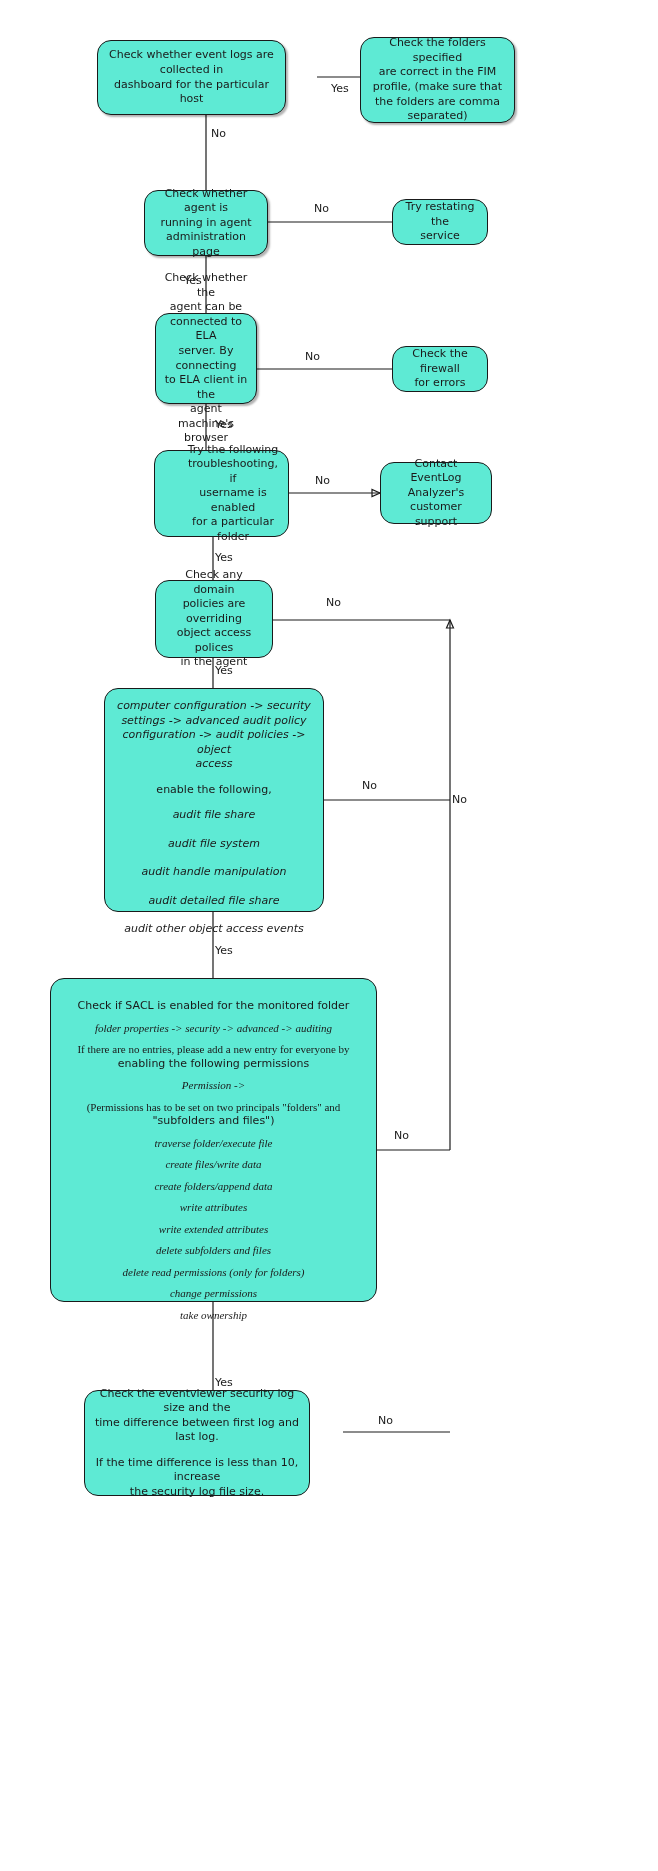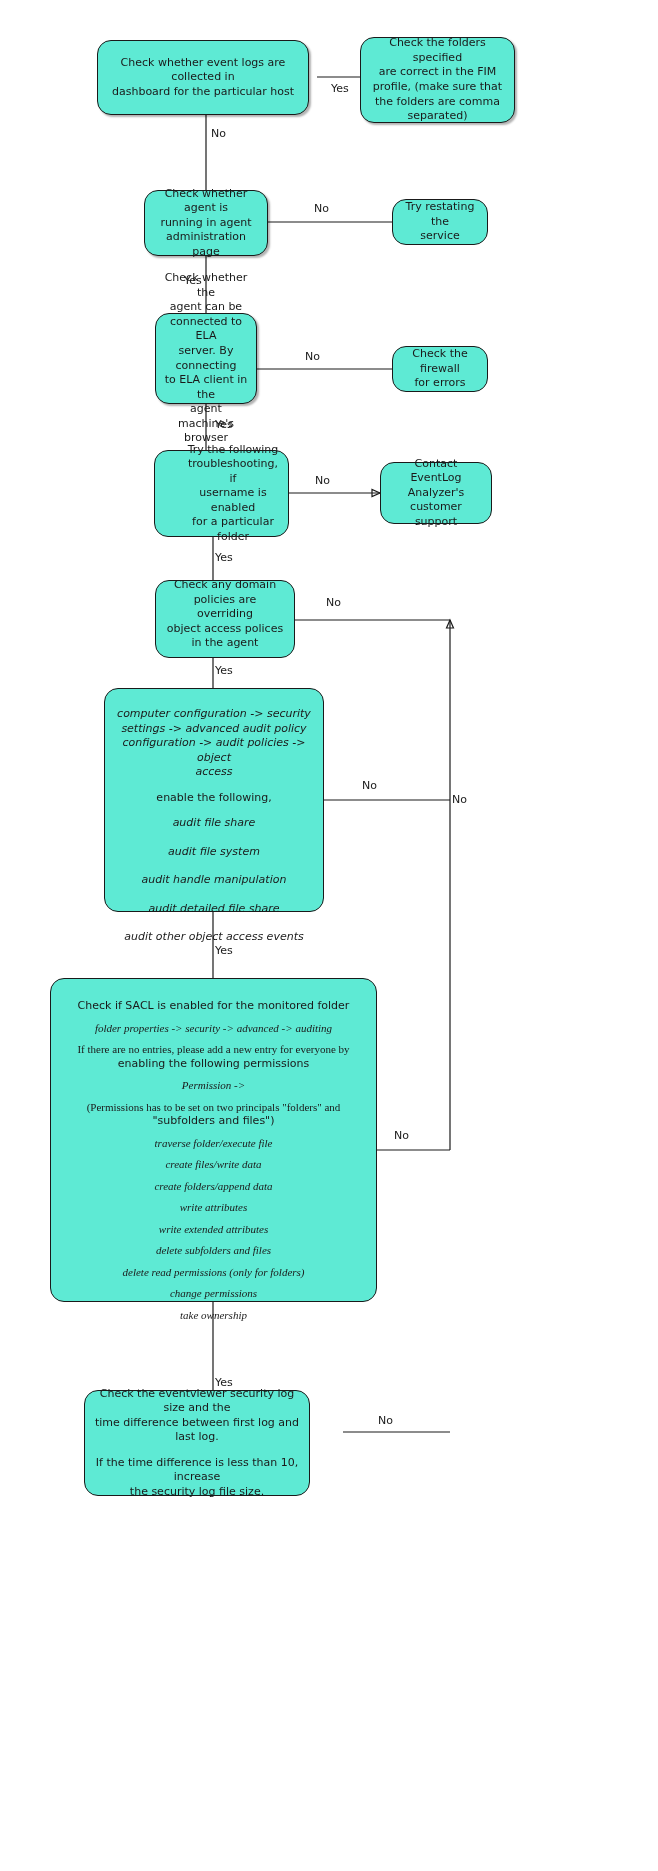--- a/index.html
+++ b/index.html
@@ -94,21 +94,21 @@
 
     <line x1="213" y1="912" x2="213" y2="978"></line>
 
     <line x1="377" y1="1150" x2="450" y2="1150"></line>
 
     <line x1="213" y1="1302" x2="213" y2="1390"></line>
 
     <line x1="343" y1="1432" x2="450" y2="1432"></line>
   </svg>
 
-  <div class="node" style="left:97px; top:40px; width:212px; height:75px;">
+  <div class="node" style="left:97px; top:40px; width:189px; height:75px;">
     <span class="ln">Check whether event logs are collected in</span>
     <span class="ln">dashboard for the particular host</span>
   </div>
 
   <div class="node" style="left:360px; top:37px; width:155px; height:86px;">
     <span class="ln">Check the folders specified</span>
     <span class="ln">are correct in the FIM</span>
     <span class="ln">profile, (make sure that</span>
     <span class="ln">the folders are comma</span>
     <span class="ln">separated)</span>
@@ -155,30 +155,30 @@
   </div>
 
   <div class="node noshadow" style="left:380px; top:462px; width:112px; height:62px;">
     <span class="ln">Contact</span>
     <span class="ln">EventLog Analyzer's</span>
     <span class="ln">customer support</span>
   </div>
   <div class="edge-label" style="left:315px; top:474px;">No</div>
   <div class="edge-label" style="left:215px; top:551px;">Yes</div>
 
-  <div class="node noshadow" style="left:155px; top:580px; width:140px; height:78px;justify-content:flex-end;">
+  <div class="node noshadow" style="left:155px; top:580px; width:118px; height:78px;">
     <span class="ln">Check any domain</span>
     <span class="ln">policies are overriding</span>
     <span class="ln">object access polices</span>
     <span class="ln">in the agent</span>
   </div>
   <div class="edge-label" style="left:326px; top:596px;">No</div>
   <div class="edge-label" style="left:215px; top:664px;">Yes</div>
 
-  <div class="node noshadow" style="left:104px; top:688px; width:220px; height:224px; justify-content:flex-start; padding-top:18px;">
+  <div class="node noshadow" style="left:104px; top:688px; width:220px; height:224px; justify-content:flex-start; padding-top:10px;">
     <span class="ln ital">computer configuration -&gt; security</span>
     <span class="ln ital">settings -&gt; advanced audit policy</span>
     <span class="ln ital">configuration -&gt; audit policies -&gt; object</span>
     <span class="ln ital">access</span>
     <span class="ln sp-top">enable the following,</span>
     <span class="ln ital sp-top">audit file share</span>
     <span class="ln ital sp-sm">audit file system</span>
     <span class="ln ital sp-sm">audit handle manipulation</span>
     <span class="ln ital sp-sm">audit detailed file share</span>
     <span class="ln ital sp-sm">audit other object access events</span>

